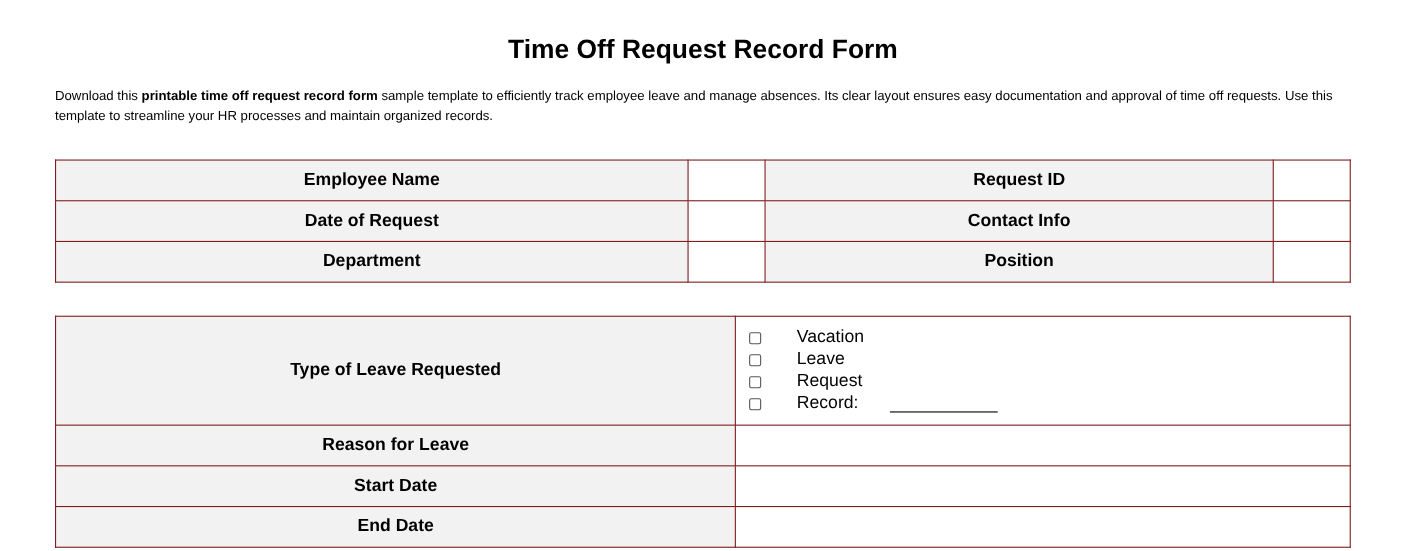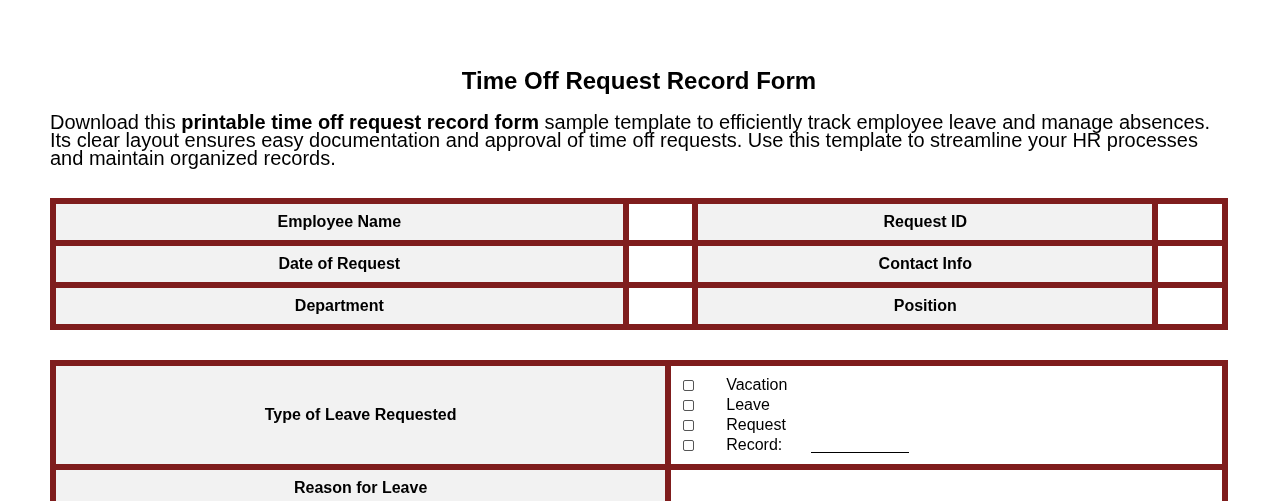--- a/index.html
+++ b/index.html
@@ -2,28 +2,28 @@
 <html><head>
   <meta charset="utf-8">
   <style>
     html, body { margin: 0; padding: 0; background: #ffffff; }
     body {
       width: 1278px; height: 501px; overflow: hidden;
       font-family: "Liberation Sans", sans-serif; color: #000;
     }
     .page { position: relative; padding: 0 50px; }
     h1 {
-      margin: 0; padding-top: 66px; text-align: center;
+      margin: 0; padding-top: 31px; text-align: center;
       font-size: 24px; font-weight: bold; line-height: 30px;
     }
     .intro {
-      margin: 17px 0 0 0; font-size: 20px; line-height: 18px;
+      margin: 17px 0 0 0; font-size: 12px; line-height: 18px;
     }
     table { border-collapse: collapse; width: 1178px; }
-    td { border: 6px solid #7f1d1d; font-size: 16px; }
+    td { border: 1px solid #7f1d1d; font-size: 16px; }
     .t1 { margin-top: 31px; }
     .t1 td { height: 34px; }
     .lbl { background: #f2f2f2; font-weight: bold; text-align: center; }
     .t2 { margin-top: 30px; }
     .t2 td { height: 34px; }
     .t2 .leave-row td { height: 96px; }
     .opts { padding: 0 0 0 12px; vertical-align: middle; }
     .opt { display: flex; align-items: center; height: 20px; gap: 24px; }
     .cb {
       width: 11px; height: 11px; border: 1px solid #555; border-radius: 2px;

